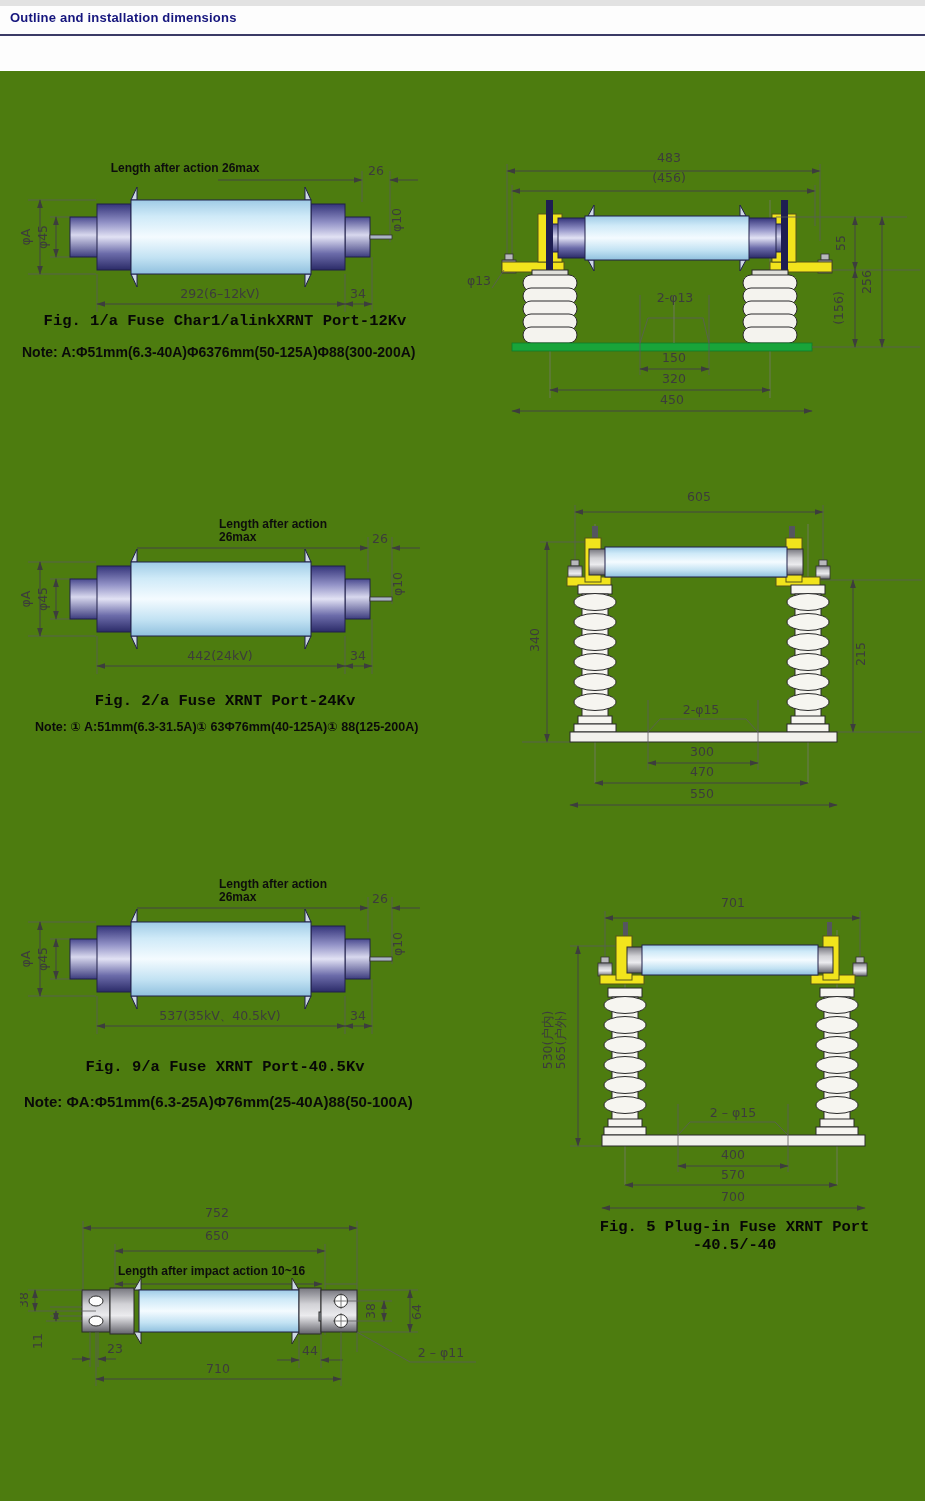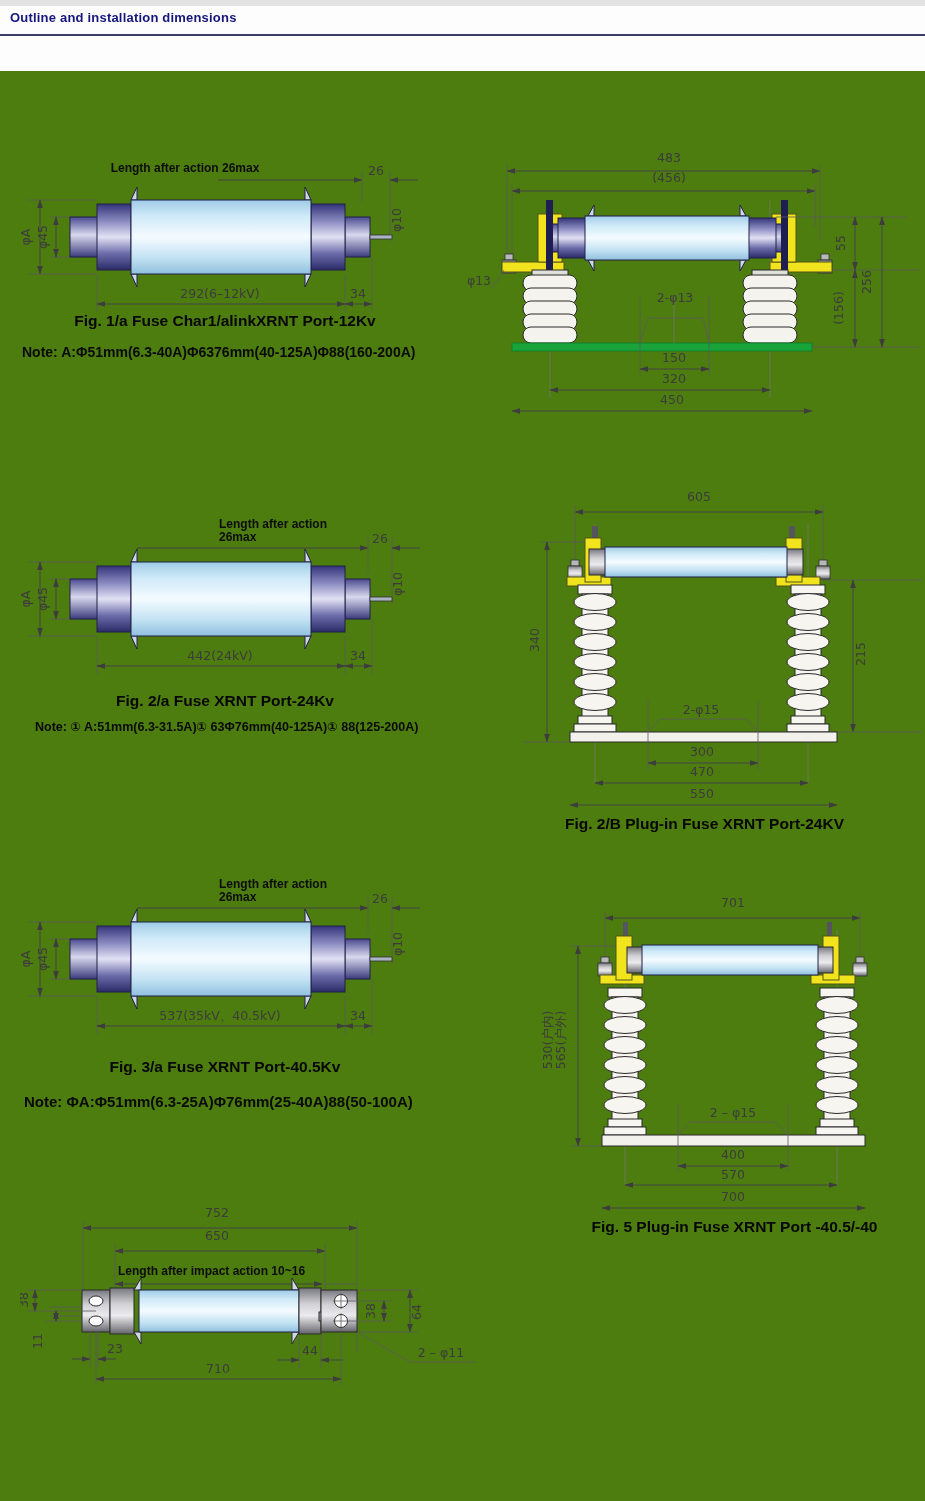--- a/index.html
+++ b/index.html
@@ -3,21 +3,21 @@
 <meta charset="utf-8">
 <style>
   html,body{margin:0;padding:0}
   body{background:#ececec;font-family:"Liberation Sans","DejaVu Sans",sans-serif}
   #page{position:relative;width:925px;height:1501px;background:#4d7c0f;overflow:hidden}
   #topstrip{position:absolute;left:0;top:0;width:925px;height:6px;background:#e2e2e2}
   #hdr{position:absolute;left:0;top:6px;width:925px;height:64px;background:#fdfdfd;border-bottom:1px solid #fff}
   #hdr .rule{position:absolute;left:0;top:28px;width:925px;height:2px;background:#3b3b66}
   #hdr .title{position:absolute;left:10px;top:4px;font-size:13px;font-weight:bold;color:#15157d;letter-spacing:.2px}
   .figsvg{position:absolute}
-  .cap{position:absolute;text-align:center;font-size:15.5px;font-weight:bold;color:#070707;font-family:Liberation Sans, sans-serif}
+  .cap{position:absolute;text-align:center;font-size:15.5px;font-weight:bold;color:#070707;font-family:Liberation Mono, monospace}
   .note{position:absolute;font-weight:bold;color:#0a0a0a;white-space:nowrap;font-family:"Liberation Sans","DejaVu Sans",sans-serif}
   
   .dt{font-family:"DejaVu Sans",sans-serif;font-size:12.5px;fill:#3c3c3c;text-anchor:middle}
   .db{font-family:"Liberation Sans","DejaVu Sans",sans-serif;font-size:12px;font-weight:bold;fill:#0d0d0d;text-anchor:middle}
   .dbl{font-family:"Liberation Sans","DejaVu Sans",sans-serif;font-size:12px;font-weight:bold;fill:#0d0d0d;text-anchor:start}
   .dl{stroke:#454545;stroke-width:1;fill:none}
   .ex{stroke:#5c5c5c;stroke-width:.8;fill:none}
   .cl{stroke:#787878;stroke-width:.7;fill:none}
   .out{stroke:#20204a;stroke-width:1}
   .stl{stroke:#2b2b2b;stroke-width:1}
@@ -122,21 +122,21 @@
         <line class="ex" x1="325" y1="124" x2="325" y2="162"></line>
         <line class="ex" x1="352" y1="107" x2="352" y2="162"></line>
       <line class="dl" x1="77" y1="154" x2="325" y2="154" marker-start="url(#arr)" marker-end="url(#arr)"></line>
       <text class="dt" x="200" y="148">292(6–12kV)</text>
       <line class="dl" x1="325" y1="154" x2="352" y2="154" marker-start="url(#arr)" marker-end="url(#arr)"></line>
       <text class="dt" x="338" y="148">34</text>
     </g>
     <use href="#fuseA"></use>
   </svg>
   <div class="cap" style="left:20px;top:312px;width:410px">Fig. 1/a Fuse Char1/alinkXRNT Port-12Kv</div>
-  <div class="note" style="left:22px;top:344px;font-size:14px">Note: A:Φ51mm(6.3-40A)Φ6376mm(40-125A)Φ88(160-200A)</div>
+  <div class="note" style="left:22px;top:344px;font-size:14px">Note: A:Φ51mm(6.3-40A)Φ6376mm(50-125A)Φ88(300-200A)</div>
 
   <svg class="figsvg" style="left:462px;top:148px" width="463" height="290">
     <g>
       <text class="dt" x="207" y="14">483</text>
       <line class="dl" x1="45" y1="23" x2="358" y2="23" marker-start="url(#arr)" marker-end="url(#arr)"></line>
       <line class="ex" x1="45" y1="16" x2="45" y2="114"></line>
         <line class="ex" x1="358" y1="16" x2="358" y2="93"></line>
       <text class="dt" x="207" y="34">(456)</text>
       <line class="dl" x1="50" y1="43" x2="353" y2="43" marker-start="url(#arr)" marker-end="url(#arr)"></line>
       <line class="ex" x1="50" y1="37" x2="50" y2="112"></line>
@@ -263,21 +263,20 @@
         <line class="ex" x1="296" y1="222" x2="296" y2="292"></line>
       <text class="dt" x="239" y="236">2-φ15</text>
       <text class="dt" x="240" y="278">300</text>
       <line class="dl" x1="186" y1="285" x2="296" y2="285" marker-start="url(#arr)" marker-end="url(#arr)"></line>
       <text class="dt" x="240" y="298">470</text>
       <line class="dl" x1="133" y1="305" x2="346" y2="305" marker-start="url(#arr)" marker-end="url(#arr)"></line>
       <text class="dt" x="240" y="320">550</text>
       <line class="dl" x1="108" y1="327" x2="375" y2="327" marker-start="url(#arr)" marker-end="url(#arr)"></line>
     </g>
   </svg>
-  <div class="cap" style="left:537px;top:815px;width:335px">Fig. 2/B Plug-in Fuse XRNT Port-24KV</div>
 
   <svg class="figsvg" style="left:20px;top:872px" width="420" height="175">
     <g>
       <text class="dbl" x="199" y="16">Length after action</text>
       <text class="dbl" x="199" y="29">26max</text>
       <line class="dl" x1="117" y1="36" x2="348" y2="36" marker-end="url(#arr)"></line>
       <line class="ex" x1="348" y1="25" x2="348" y2="60"></line>
         <line class="ex" x1="372" y1="25" x2="372" y2="92"></line>
       <line class="dl" x1="400" y1="36" x2="372" y2="36" marker-end="url(#arr)"></line>
       <text class="dt" x="360" y="31">26</text>
@@ -293,21 +292,21 @@
       <line class="ex" x1="77" y1="124" x2="77" y2="162"></line>
         <line class="ex" x1="325" y1="124" x2="325" y2="162"></line>
         <line class="ex" x1="352" y1="107" x2="352" y2="162"></line>
       <line class="dl" x1="77" y1="154" x2="325" y2="154" marker-start="url(#arr)" marker-end="url(#arr)"></line>
       <text class="dt" x="200" y="148">537(35kV、40.5kV)</text>
       <line class="dl" x1="325" y1="154" x2="352" y2="154" marker-start="url(#arr)" marker-end="url(#arr)"></line>
       <text class="dt" x="338" y="148">34</text>
     </g>
     <use href="#fuseA"></use>
   </svg>
-  <div class="cap" style="left:20px;top:1058px;width:410px">Fig. 3/a Fuse XRNT Port-40.5Kv</div>
+  <div class="cap" style="left:20px;top:1058px;width:410px">Fig. 9/a Fuse XRNT Port-40.5Kv</div>
   <div class="note" style="left:24px;top:1093px;font-size:15px">Note: ΦA:Φ51mm(6.3-25A)Φ76mm(25-40A)88(50-100A)</div>
 
   <svg class="figsvg" style="left:530px;top:888px" width="395" height="335">
     <g>
       <text class="dt" x="203" y="19">701</text>
       <line class="dl" x1="75" y1="30" x2="330" y2="30" marker-start="url(#arr)" marker-end="url(#arr)"></line>
       <line class="ex" x1="75" y1="23" x2="75" y2="77"></line>
         <line class="ex" x1="330" y1="23" x2="330" y2="77"></line>
       <line class="cl" x1="95" y1="42" x2="95" y2="297"></line>
         <line class="cl" x1="307" y1="42" x2="307" y2="297"></line>

